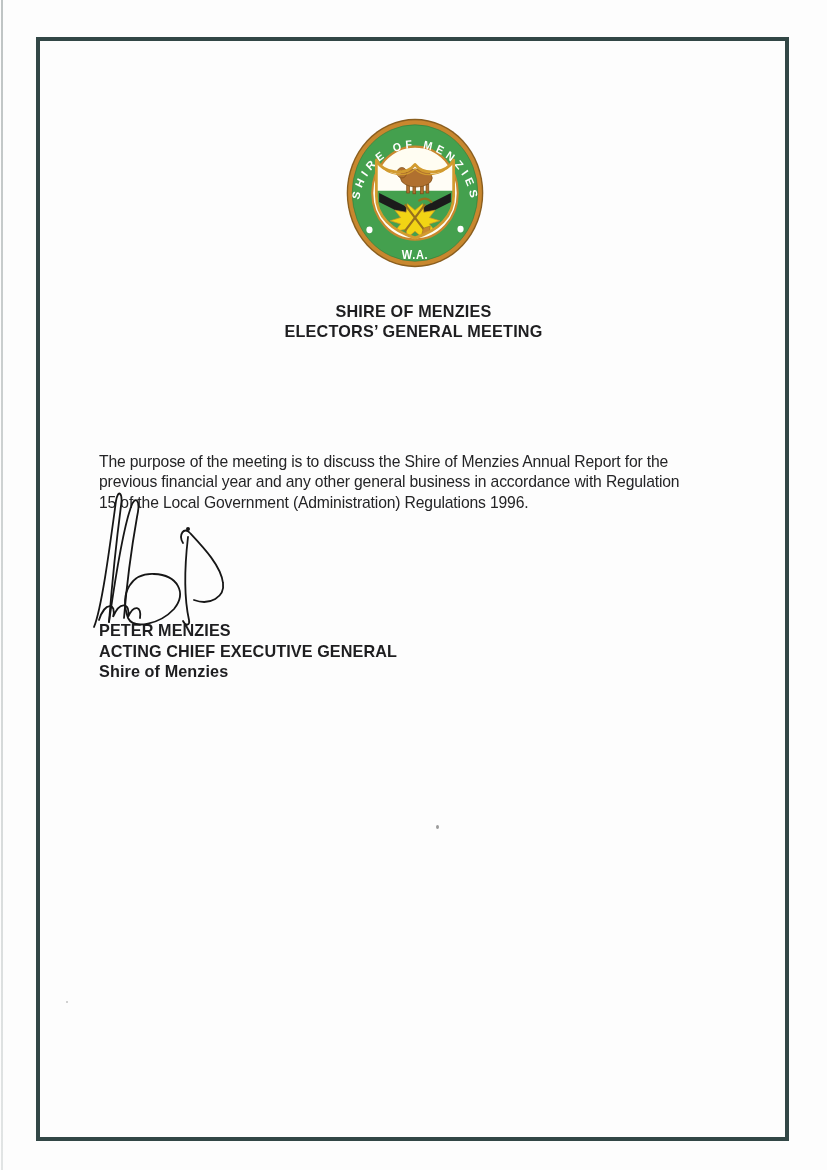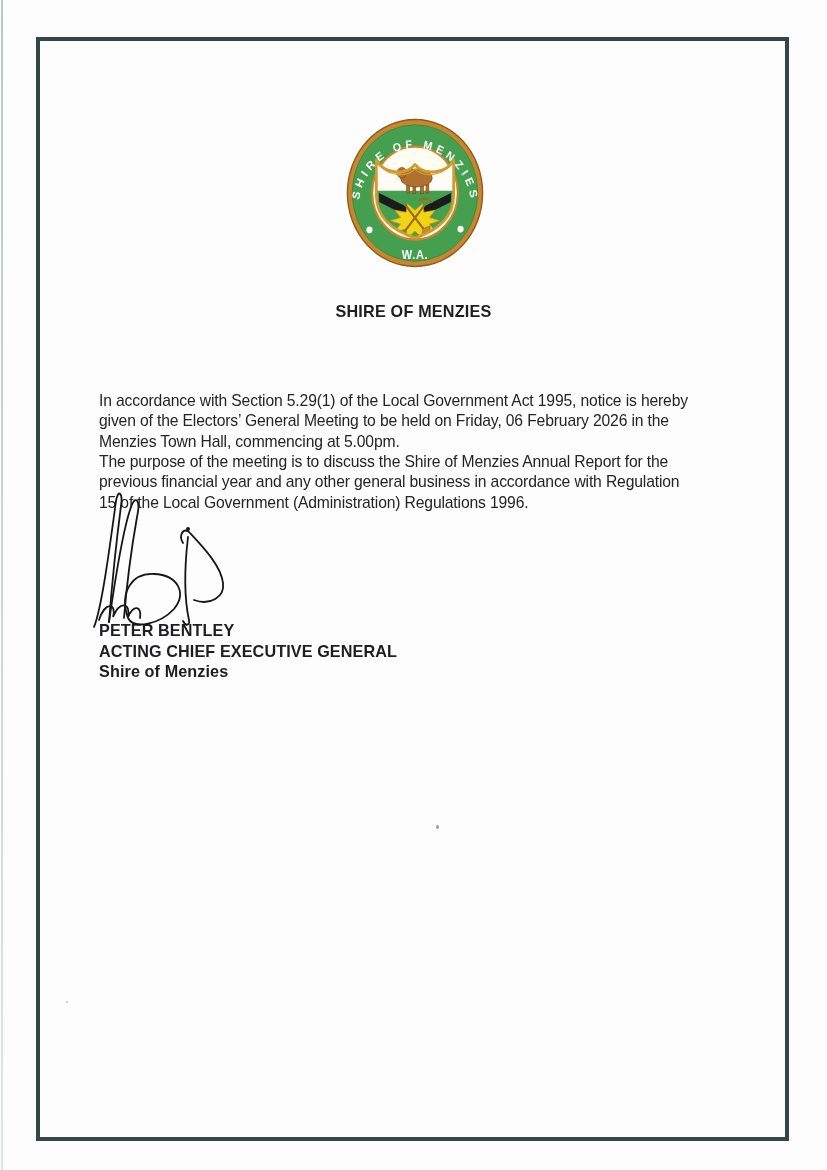--- a/index.html
+++ b/index.html
@@ -104,43 +104,41 @@
         <circle cx="76" cy="74" r="3" fill="#d9a55f" stroke="none"></circle>
         <circle cx="81" cy="71" r="1.2" fill="#1b1b1b" stroke="none"></circle>
       </g>
       <path d="M 44,56 C 54,74 86,78 100,62 C 114,78 146,74 156,56 L 156,104 C 156,131 134,150 100,160 C 66,150 44,131 44,104 Z" fill="none" stroke-width="4" stroke-linejoin="round" stroke="#d29b2f"></path>
       <path d="M 50,63 C 60,77 88,80 100,68 C 112,80 140,77 150,63" fill="none" stroke-width="1.5" stroke="#d29b2f"></path>
     </g>
   </svg>
 
   <div class="doc-title">
     <div>SHIRE OF MENZIES</div>
+    <div>ELECTORS’ GENERAL MEETING</div>
   </div>
 
-  <div class="para" id="para-1">In accordance with Section 5.29(1) of the Local Government Act 1995, notice is hereby
-given of the Electors’ General Meeting to be held on Friday, 06 February 2026 in the
-Menzies Town Hall, commencing at 5.00pm.</div>
   <div class="para" id="para-2">The purpose of the meeting is to discuss the Shire of Menzies Annual Report for the
 previous financial year and any other general business in accordance with Regulation
 15 of the Local Government (Administration) Regulations 1996.</div>
 
   <svg class="signature" viewBox="0 0 162 145">
     <g fill="none" stroke="#161616" stroke-width="1.8" stroke-linecap="round">
       <path d="M 10,138 C 18,118 26,56 32,12 C 34,0 39,3 37,17 C 31,62 27,108 25,133"></path>
       <path d="M 25,133 C 30,98 39,40 47,18 C 51,6 57,10 53,28 C 47,62 42,104 40,129"></path>
       <path d="M 15,131 C 21,112 33,114 29,128 C 36,111 47,114 44,128 C 50,115 58,117 56,129"></path>
       <path d="M 44,129 C 35,103 48,84 70,85 C 94,86 103,104 90,120 C 76,135 50,141 44,129"></path>
       <path d="M 99,54 C 94,46 100,37 106,44 C 120,59 137,77 139,94 C 141,108 126,117 110,111"></path>
       <path d="M 104,48 C 101,74 99,104 105,131 C 106,136 102,138 99,132"></path>
     </g>
     <circle cx="104" cy="40" r="2" fill="#161616"></circle>
   </svg>
 
   <div class="sig-block">
-    <div>PETER BENTLEY</div>
+    <div>PETER MENZIES</div>
     <div>ACTING CHIEF EXECUTIVE GENERAL</div>
     <div>Shire of Menzies</div>
   </div>
 
   <div class="speck" id="speck-center"></div>
   <div class="speck" id="speck-left"></div>
 
 </div>
 
 </body></html>

